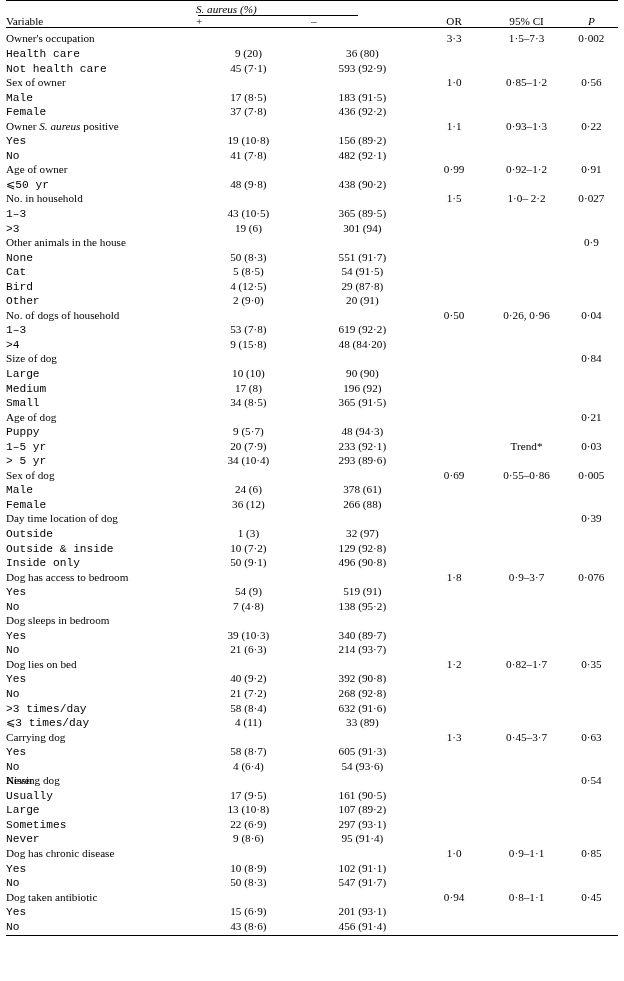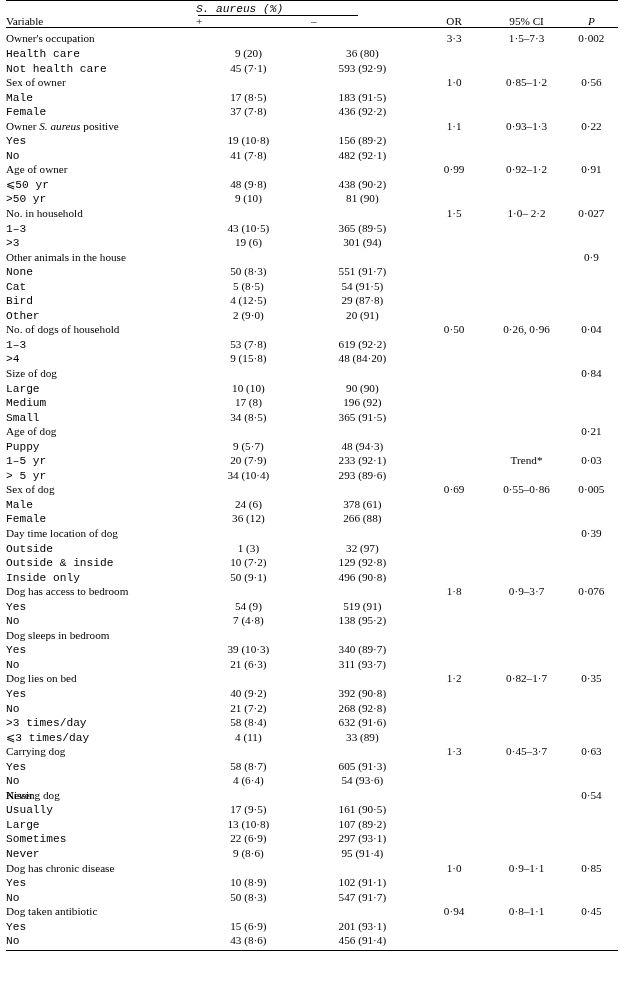--- a/index.html
+++ b/index.html
@@ -51,21 +51,20 @@
   .rule-bottom td {
     border-bottom: 1.4px solid #000;
   }
   .spacer-row td { height: 5px; }
   .hdr-sp td { height: 3px; }
 
   
   .saureus-group {
     text-align: left;
     padding-left: 4px !important;
-    font-family: Liberation Mono, monospace;
   }
   .saureus-underline {
     border-bottom: 0.8px solid #000;
     display: block;
     width: 160px;
     height: 0;
     margin-left: 2px;
   }
   .hdr-label {
     padding-bottom: 2px;
@@ -223,28 +222,20 @@
         </tr>
         <tr class="data-row">
           <td class="c-var var-sub">⩽50 yr</td>
           <td class="c-pos">48 (9·8)</td>
           <td class="c-neg">438 (90·2)</td>
           <td class="c-or"></td>
           <td class="c-ci"></td>
           <td class="c-p"></td>
         </tr>
         <tr class="data-row">
-          <td class="c-var var-sub">&gt;50 yr</td>
-          <td class="c-pos">9 (10)</td>
-          <td class="c-neg">81 (90)</td>
-          <td class="c-or"></td>
-          <td class="c-ci"></td>
-          <td class="c-p"></td>
-        </tr>
-        <tr class="data-row">
           <td class="c-var var-main">No. in household</td>
           <td class="c-pos"></td>
           <td class="c-neg"></td>
           <td class="c-or">1·5</td>
           <td class="c-ci">1·0– 2·2</td>
           <td class="c-p">0·027</td>
         </tr>
         <tr class="data-row">
           <td class="c-var var-sub">1–3</td>
           <td class="c-pos">43 (10·5)</td>
@@ -481,21 +472,21 @@
           <td class="c-var var-sub">Yes</td>
           <td class="c-pos">39 (10·3)</td>
           <td class="c-neg">340 (89·7)</td>
           <td class="c-or"></td>
           <td class="c-ci"></td>
           <td class="c-p"></td>
         </tr>
         <tr class="data-row">
           <td class="c-var var-sub">No</td>
           <td class="c-pos">21 (6·3)</td>
-          <td class="c-neg">311 (93·7)</td>
+          <td class="c-neg">214 (93·7)</td>
           <td class="c-or"></td>
           <td class="c-ci"></td>
           <td class="c-p"></td>
         </tr>
         <tr class="data-row">
           <td class="c-var var-main">Dog lies on bed</td>
           <td class="c-pos"></td>
           <td class="c-neg"></td>
           <td class="c-or">1·2</td>
           <td class="c-ci">0·82–1·7</td>

